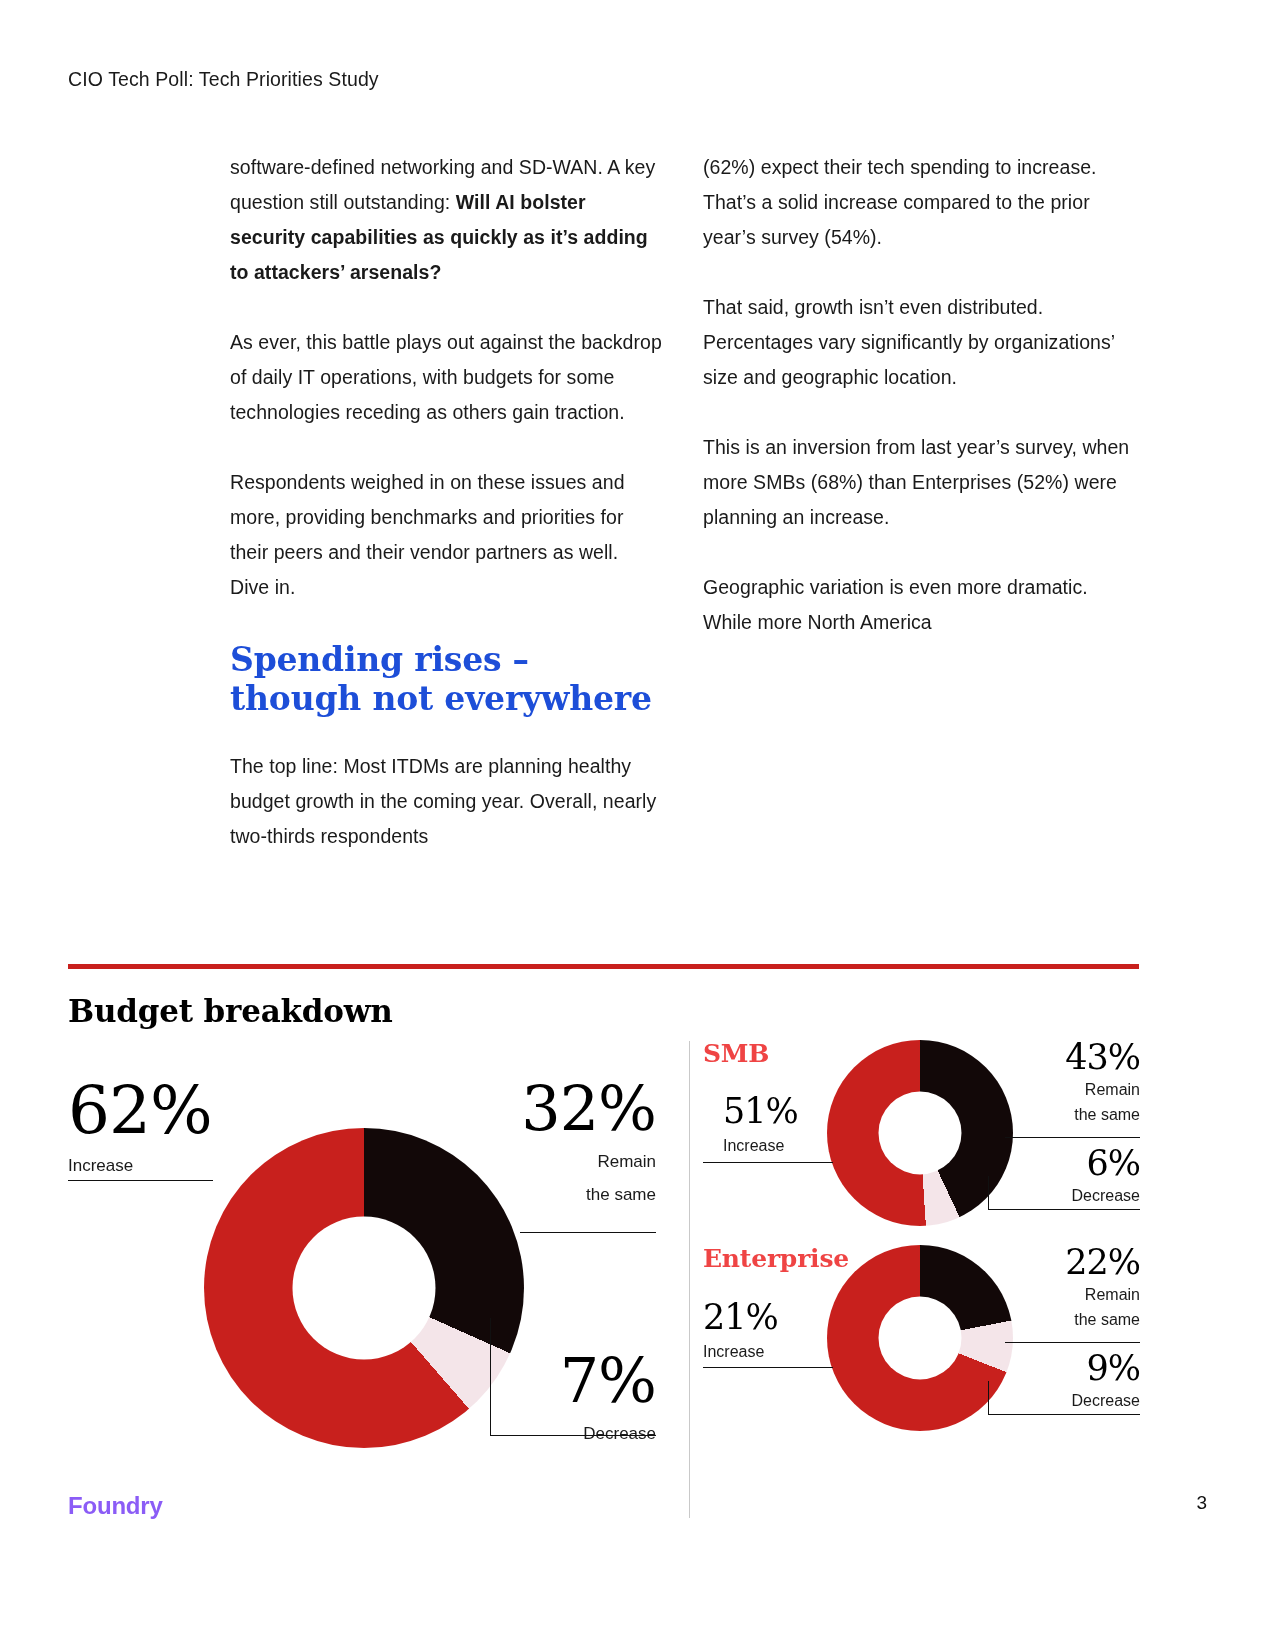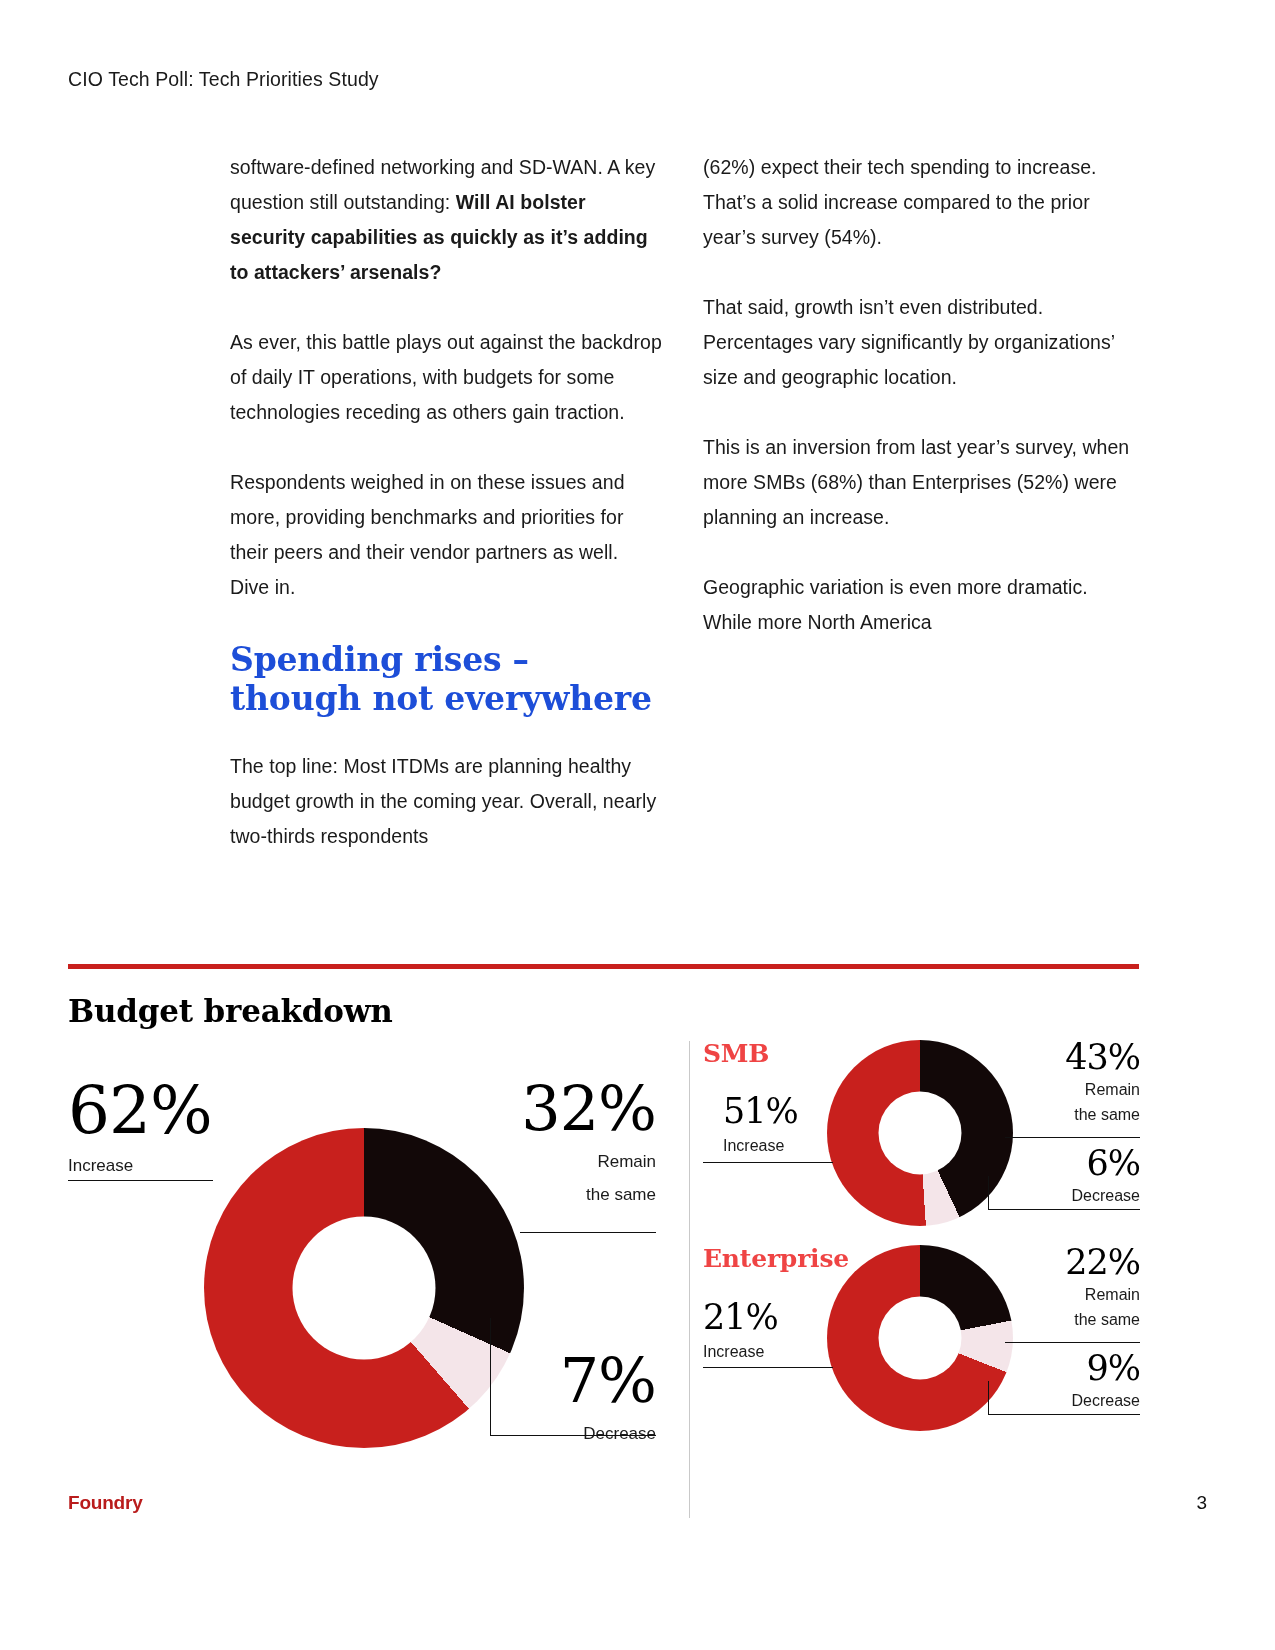--- a/index.html
+++ b/index.html
@@ -185,24 +185,24 @@
 
   #co-9 { left: 990px; top: 1351px; width: 150px; }
   #co-9 .big-num { font-size: 35px; }
   #co-9 .sub-lab { margin-top: 4px; font-size: 16px; line-height: 21px; }
 
   
   .footer-brand {
     position: absolute;
     left: 68px;
     top: 1492px;
-    font-size: 19px;
+    font-size: 24px;
     font-weight: 700;
     letter-spacing: -0.2px;
-    color: #b91c1c;
+    color: #8b5cf6;
   }
   .footer-page {
     position: absolute;
     right: 68px;
     top: 1492px;
     font-size: 19px;
     color: #111;
   }
 </style>
 </head>

